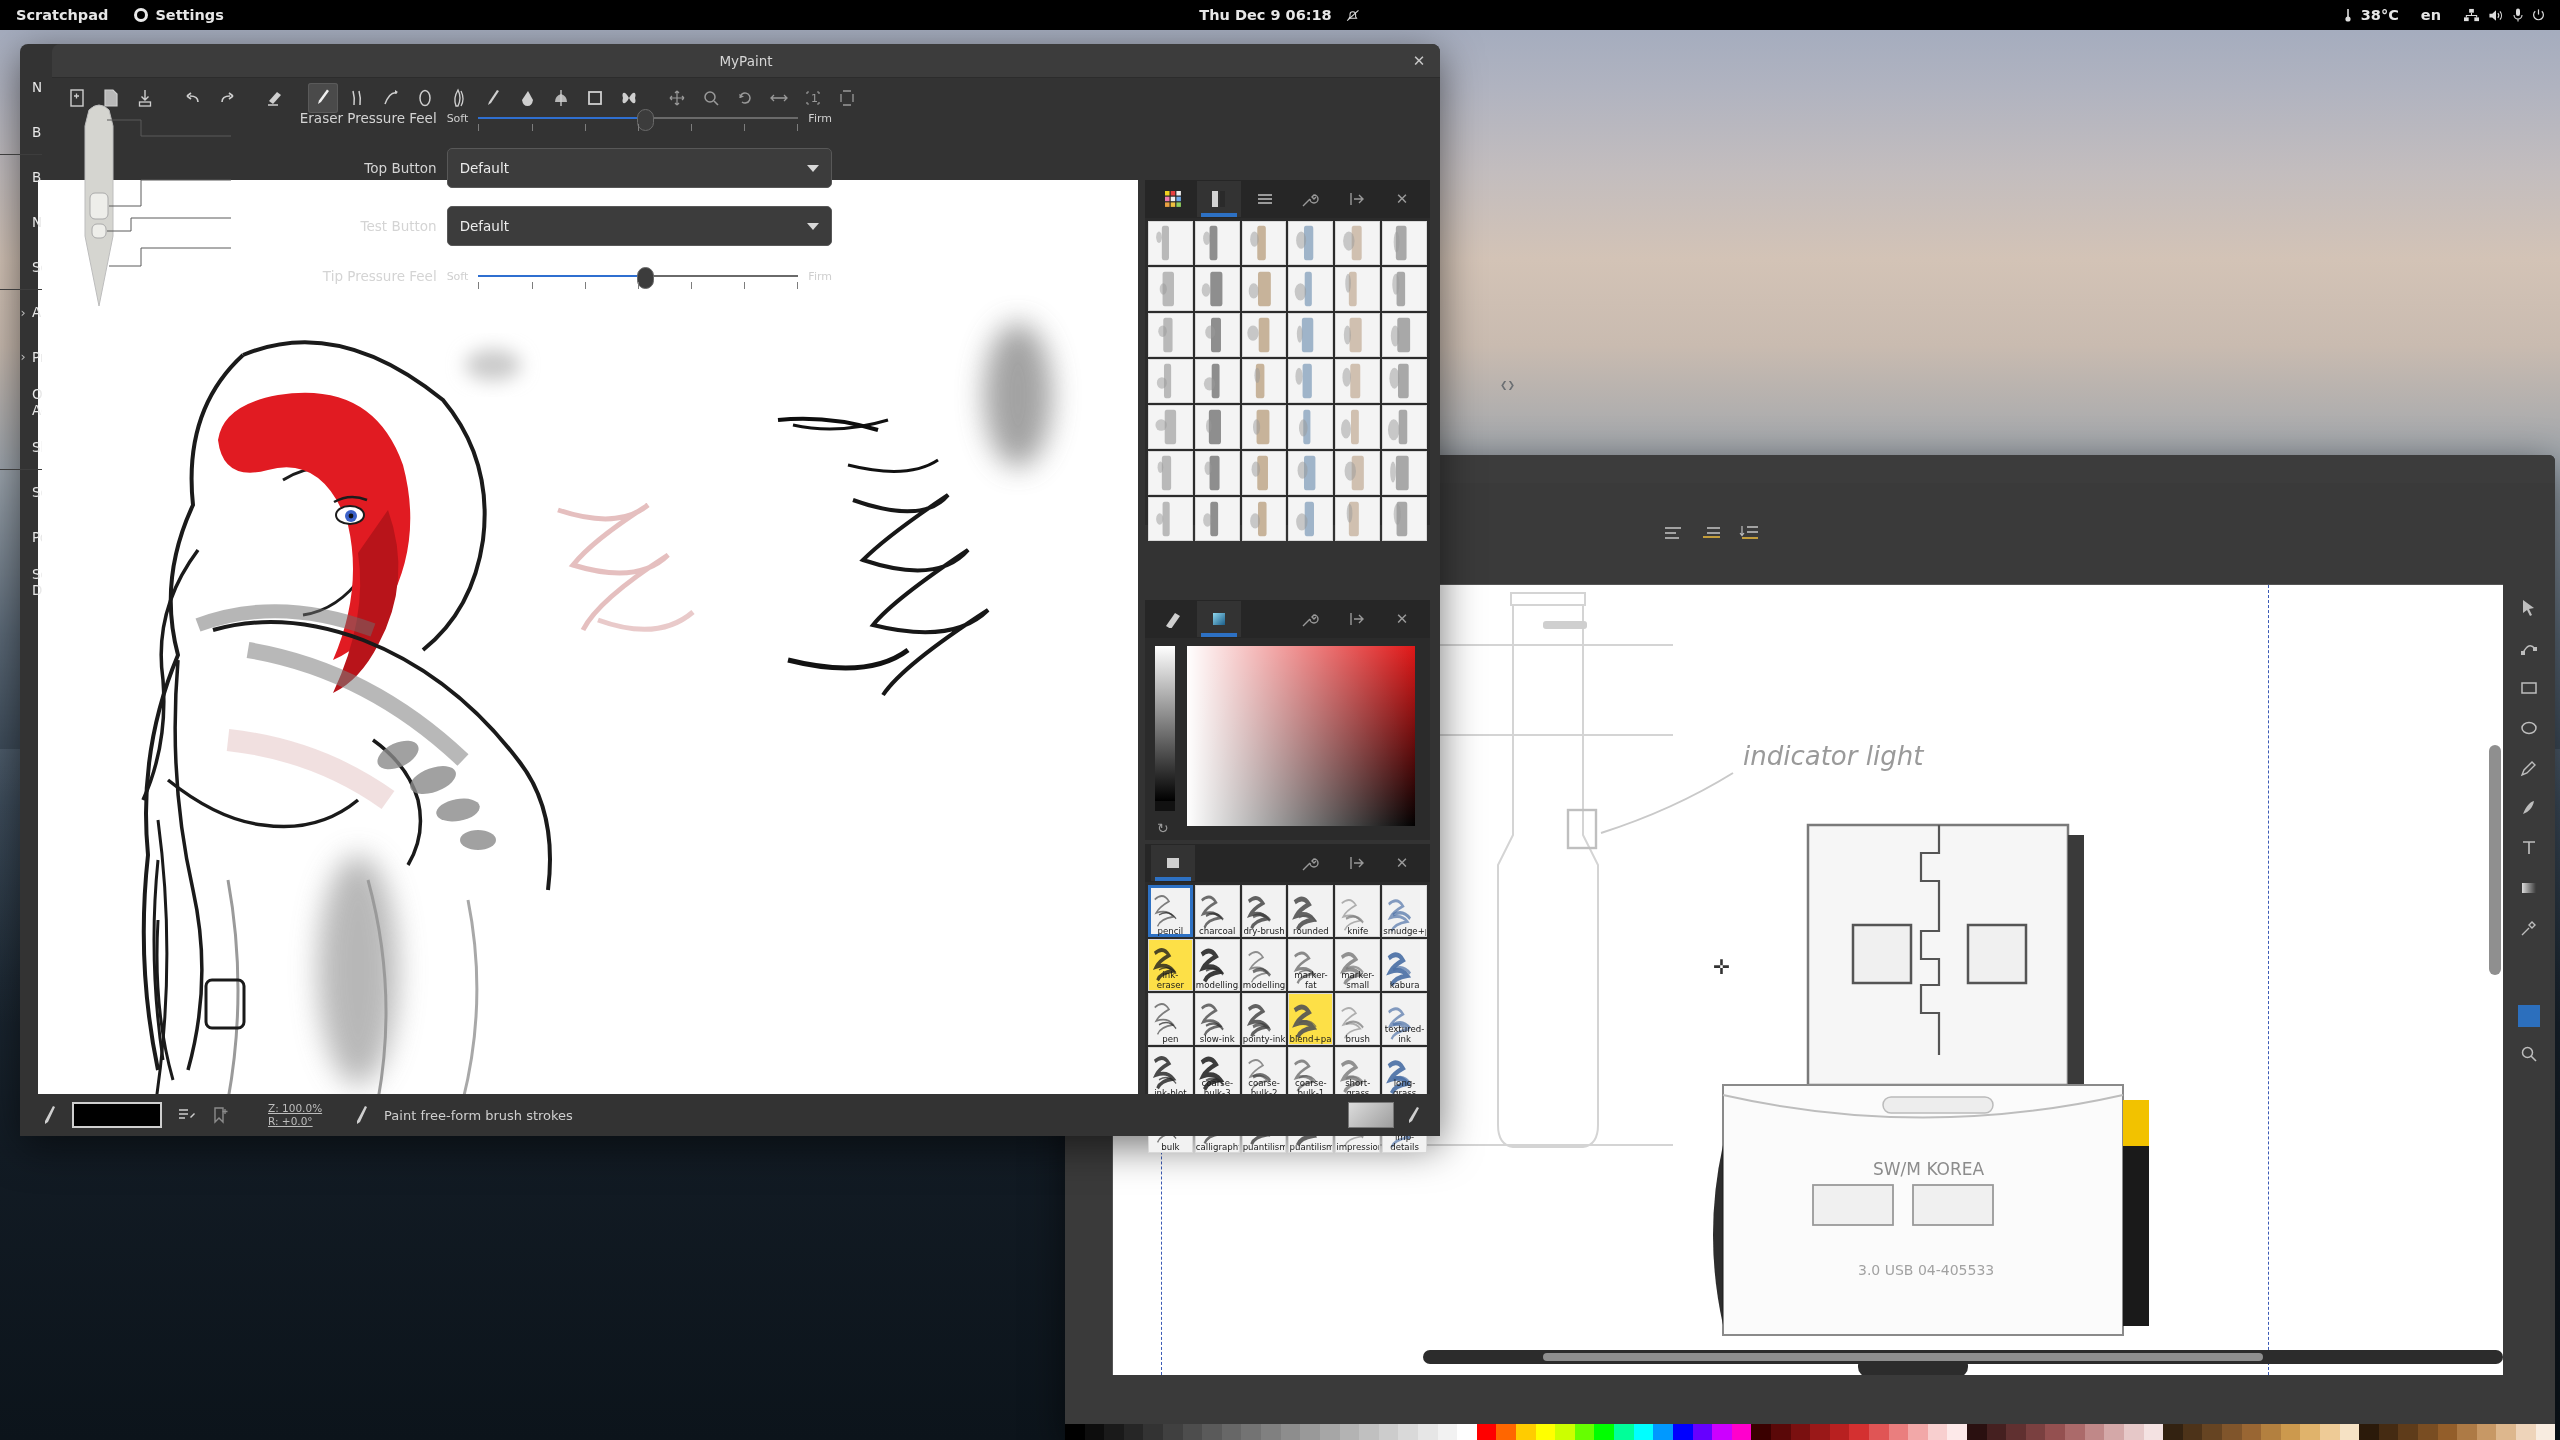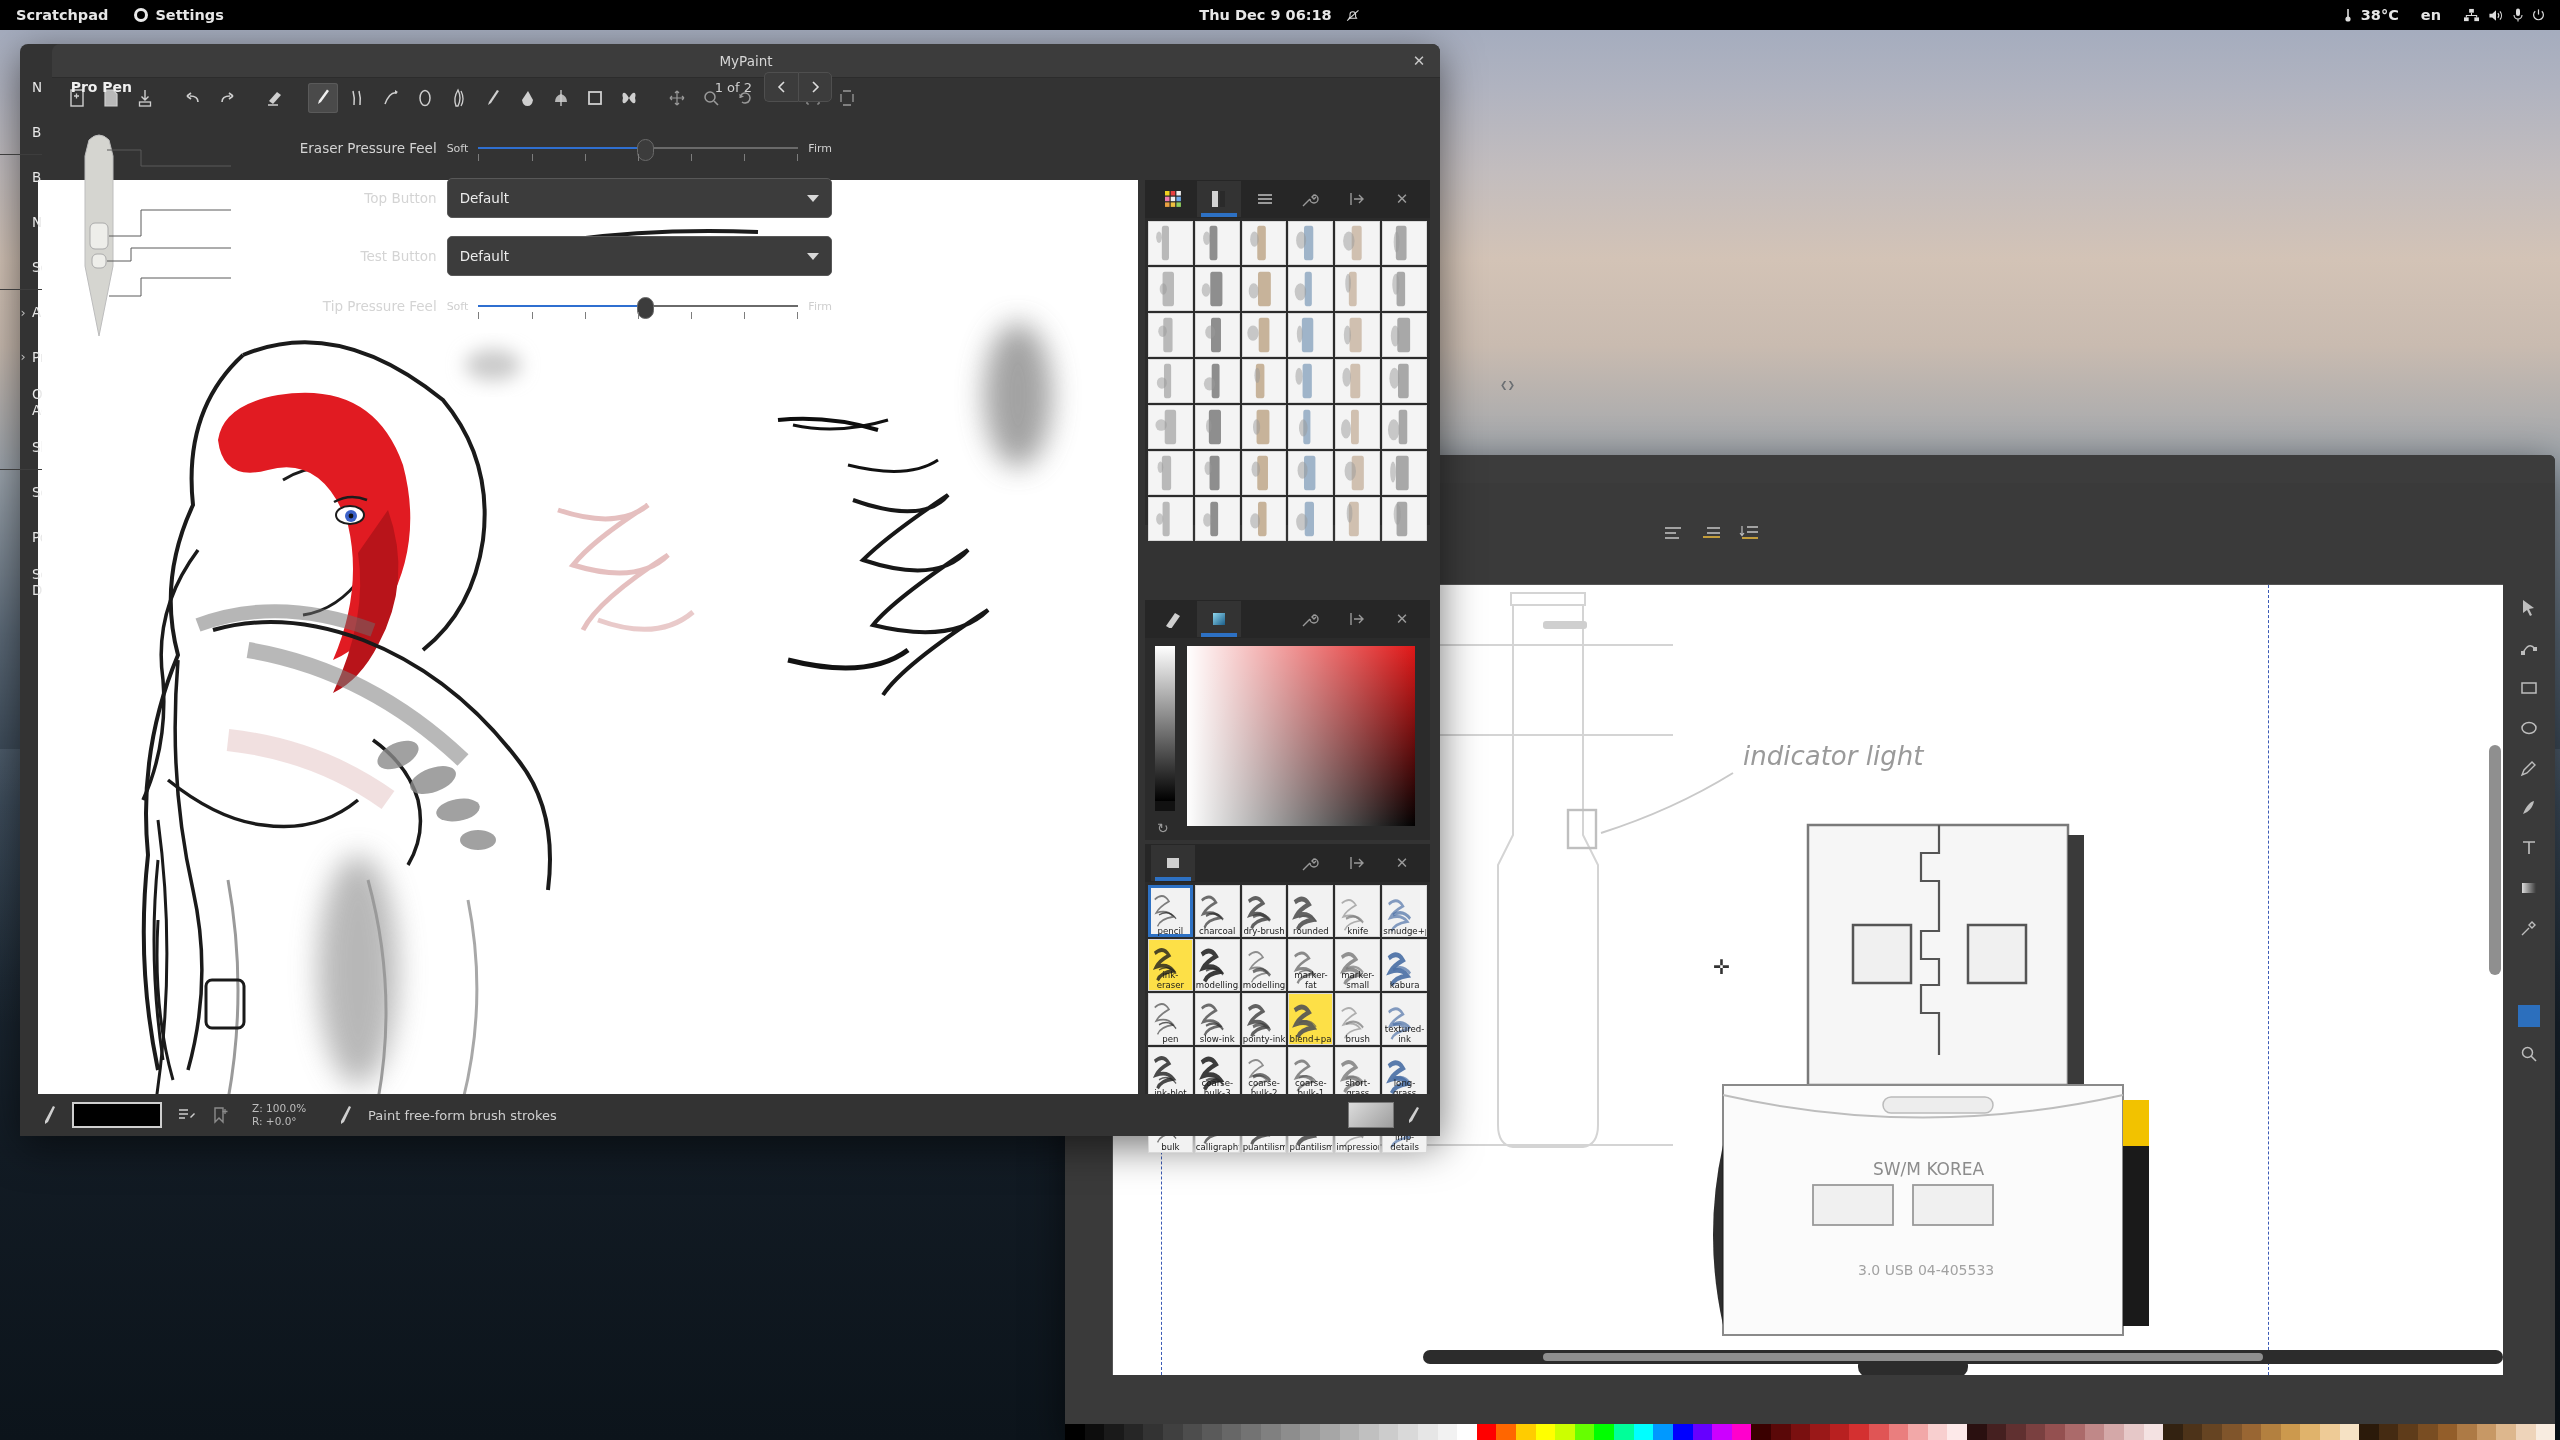--- a/index.html
+++ b/index.html
@@ -1081,21 +1081,21 @@
           <line x1="3" y1="5" x2="12" y2="5"></line>
           <line x1="3" y1="9" x2="12" y2="9"></line>
           <line x1="3" y1="13" x2="9" y2="13"></line>
         </g>
         <path d="M14 12l4-4 1 1-4 4z" fill="#cfcfcf"></path>
       </svg>
     <svg width="20" height="20" viewBox="0 0 20 20">
         <path d="M5 3h8v14l-4-4-4 4z" fill="none" stroke="#8b8b8b" stroke-width="1.4"></path>
         <path d="M15 4v5M12.5 6.5h5" stroke="#8b8b8b" stroke-width="1.3"></path>
       </svg>
-    <div class="zoominfo" style="margin-left:8px;">
+    <div class="zoominfo" style="margin-left:24px;text-decoration:underline;">
       <div>Z: 100.0%</div>
       <div>R: +0.0°</div>
     </div>
     <svg width="18" height="22" viewBox="0 0 18 22" style="margin-left:16px;">
         <path d="M5 20l3-2 7-15-2-1-8 15z" fill="#cfcfcf"></path>
       </svg>
     <span>Paint free-form brush strokes</span>
     <div style="margin-left:auto;display:flex;align-items:center;gap:10px;padding-right:18px;">
       <div style="width:46px;height:26px;background:linear-gradient(135deg,#dcdcdc,#9e9e9e);border:1px solid #777;"></div>
       <svg width="18" height="20" viewBox="0 0 18 20">
@@ -1229,38 +1229,20 @@
             <svg width="18" height="18" viewBox="0 0 18 18">
               <rect x="2" y="3.5" width="14" height="9" rx="1" fill="none" stroke="#ddd" stroke-width="1.3"></rect>
               <line x1="5" y1="15" x2="13" y2="15" stroke="#ddd" stroke-width="1.3"></line>
             </svg>
             <span>Screen Display</span>
           </div>
         </div>
     </div>
 
     <div id="set-main">
-      <div class="pp-head">
-        <div class="pp-title">Pro Pen</div>
-        <div class="pp-pager">
-          <span>1 of 2</span>
-          <div style="display:flex;">
-            <div class="pgbtn l">
-              <svg width="12" height="14" viewBox="0 0 12 14">
-                  <path d="M8 2L3 7l5 5" fill="none" stroke="#ddd" stroke-width="1.6"></path>
-                </svg>
-            </div>
-            <div class="pgbtn r">
-              <svg width="12" height="14" viewBox="0 0 12 14">
-                  <path d="M4 2l5 5-5 5" fill="none" stroke="#ddd" stroke-width="1.6"></path>
-                </svg>
-            </div>
-          </div>
-        </div>
-      </div>
 
       <div class="rowset">
         <div class="penart">
           <svg width="160" height="215" viewBox="0 0 160 215">
             <path d="M18 12 q10 -10 20 0 l4 16 v110 l-14 70 -14 -70 V28 z" fill="#d5d5d0" stroke="#bdbdbd" stroke-width="1"></path>
             <rect x="19" y="95" width="18" height="26" rx="5" fill="#eeeeea" stroke="#aaa" stroke-width="1"></rect>
             <rect x="21" y="126" width="14" height="14" rx="5" fill="#eeeeea" stroke="#aaa" stroke-width="1"></rect>
             <g stroke="#5a5a5a" stroke-width="1" fill="none">
               <path d="M36 22 H70 V38 H160"></path>
               <path d="M38 108 H70 V82 H160"></path>

